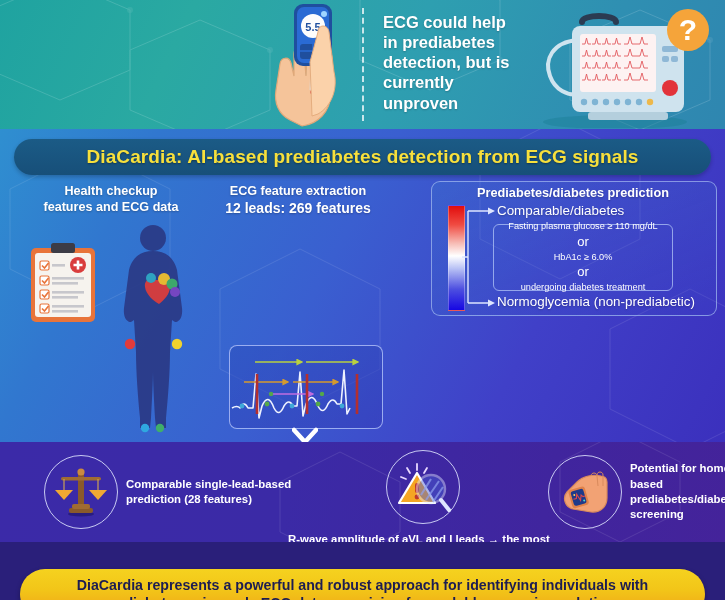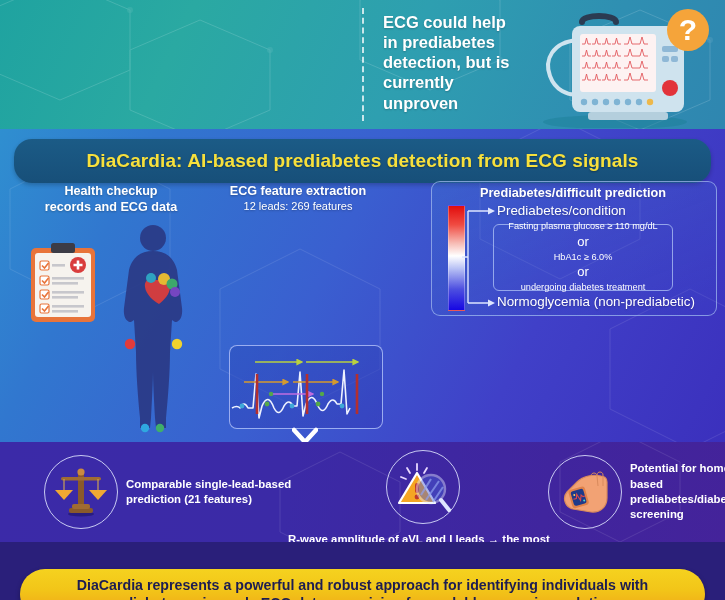--- a/index.html
+++ b/index.html
@@ -33,36 +33,36 @@
   .ecgmon{position:absolute;left:520px;top:6px;width:190px;height:122px;}
 
   
   .mid{
     position:absolute;left:0;top:129px;width:725px;height:313px;
     background:linear-gradient(118deg,#2f8fd0 0%,#3177cf 18%,#3a5fd0 45%,#4040c8 72%,#3b30bd 100%);
     overflow:hidden;
   }
   .mid .hexbg{opacity:.10;}
   .title-bar{
-    position:absolute;left:14px;top:10px;width:697px;height:44px;
+    position:absolute;left:14px;top:10px;width:697px;height:36px;
     background:linear-gradient(180deg,#1b5b86 0%,#174f79 100%);
     border-radius:18px;
     box-shadow:0 2px 4px rgba(0,0,0,.22);
     display:flex;align-items:center;justify-content:center;
   }
   .title-bar span{
     color:#f7e03c;font-weight:bold;font-size:19px;letter-spacing:.1px;
     text-shadow:0 1px 2px rgba(0,0,0,.35);
   }
 
   .col-head{
     position:absolute;color:#fff;font-weight:bold;font-size:12.6px;
     text-align:center;line-height:1.25;text-shadow:0 1px 2px rgba(0,0,0,.25);
   }
-  .col-sub{font-weight:normal;font-size:11px;}
+  .col-sub{font-weight:bold;font-size:14px;}
 
   
   .c1-title{left:36px;top:55px;width:150px;}
   .clipboard{position:absolute;left:30px;top:113px;width:66px;height:82px;}
   .body-fig{position:absolute;left:96px;top:93px;width:115px;height:213px;}
 
   
   .c2-title{left:216px;top:55px;width:164px;}
   .ecgbox{
     position:absolute;left:229px;top:216px;width:152px;height:82px;
@@ -151,20 +151,43 @@
       </g>
       <g fill="#ffffff" opacity=".55">
         <circle cx="130" cy="10" r="3"></circle>
           <circle cx="270" cy="50" r="3"></circle>
         <circle cx="500" cy="60" r="3"></circle>
           <circle cx="710" cy="40" r="3"></circle>
       </g>
     </svg>
 
 
+    <div class="meter-wrap">
+      <svg viewBox="0 0 128 127" width="128" height="127">
+
+        <path d="M58 118 C46 112 42 100 44 88 L48 62 C49 55 57 54 59 61 L62 74 L62 52 C62 45 71 45 72 52 L74 74 L75 49 C75 42 84 42 85 49 L87 74 L90 55 C91 48 100 49 100 56 L99 92 C98 110 86 122 70 124 Z" fill="#f5c49a" stroke="#e0a879" stroke-width="1.2"></path>
+
+        <g transform="translate(62,2)">
+          <rect x="0" y="0" width="38" height="62" rx="9" fill="#1f4f9e"></rect>
+          <rect x="3" y="3" width="32" height="56" rx="7" fill="#2a6bd4"></rect>
+          <circle cx="19" cy="22" r="12" fill="#fdfdfd"></circle>
+          <text x="19" y="27" font-family="Liberation Sans, sans-serif" font-size="11" font-weight="bold" fill="#1f4f9e" text-anchor="middle">5.5</text>
+          <rect x="6" y="40" width="26" height="15" rx="3" fill="#1f4f9e"></rect>
+          <line x1="19" y1="40" x2="19" y2="55" stroke="#2a6bd4" stroke-width="1.5"></line>
+          <line x1="6" y1="47" x2="32" y2="47" stroke="#2a6bd4" stroke-width="1.5"></line>
+          <circle cx="30" cy="10" r="3" fill="#9fd4ff"></circle>
+
+          <path d="M17 62 L21 62 L22 86 L16 86 Z" fill="#ffffff" stroke="#d9d9d9" stroke-width=".8"></path>
+          <circle cx="19" cy="88" r="2.6" fill="#d52b2b"></circle>
+        </g>
+
+        <path d="M66 124 C56 120 50 110 52 98 L56 40 C57 31 68 31 69 40 L71 76 L72 26 C72 17 83 17 84 26 L86 76 L88 30 C89 21 100 21 101 30 L101 96 C101 114 90 126 76 127 Z" fill="#f8cfa8" stroke="#e3ab7c" stroke-width="1.2" opacity="0"></path>
+        <path d="M86 30 C86 22 96 22 97 30 L102 70 C106 86 100 104 86 112 L80 114 L78 60 Z" fill="#fbd2aa" stroke="#e5ad7e" stroke-width="1"></path>
+      </svg>
+    </div>
 
     <div class="hdiv"></div>
     <div class="hdr-text hdr-right">ECG could help in prediabetes detection, but is currently unproven</div>
 
     <div class="ecgmon">
       <svg viewBox="0 0 190 122" width="190" height="122">
         <ellipse cx="95" cy="116" rx="72" ry="7" fill="#1b7e95" opacity=".45"></ellipse>
         <path d="M58 34 C32 36 24 54 30 70 C35 84 48 90 58 88" fill="none" stroke="#cfe4ef" stroke-width="4"></path>
         <path d="M62 16 C62 8 96 8 96 16" fill="none" stroke="#2b3b52" stroke-width="6" stroke-linecap="round"></path>
         <rect x="52" y="20" width="112" height="86" rx="8" fill="#cfe3ee"></rect>
@@ -210,21 +233,21 @@
         <path d="M690 160 L770 200 L770 280 L690 320 L610 280 L610 200 Z"></path>
       </g>
     </svg>
 
     <div class="title-bar">
       <span>DiaCardia: AI-based prediabetes detection from ECG signals</span>
     </div>
 
     <div class="col-head c1-title">
       <div>Health checkup</div>
-      <div>records and ECG data</div>
+      <div>features and ECG data</div>
     </div>
 
     <div class="clipboard">
       <svg viewBox="0 0 66 82" width="66" height="82">
         <rect x="1" y="6" width="64" height="74" rx="5" fill="#e8743a"></rect>
         <rect x="5" y="11" width="56" height="64" rx="3" fill="#f6f3ee"></rect>
         <rect x="21" y="1" width="24" height="10" rx="2.5" fill="#3c3c46"></rect>
         <g>
           <rect x="10" y="19" width="9" height="9" rx="1.5" fill="#fff" stroke="#e8743a" stroke-width="1.2"></rect>
           <path d="M12 23.5 l2.5 2.5 l4 -5" stroke="#e8743a" stroke-width="1.6" fill="none"></path>
@@ -320,30 +343,30 @@
       </svg>
     </div>
 
     <div class="chev">
       <svg viewBox="0 0 26 18" width="26" height="18">
         <path d="M2 3 L13 15 L24 3" fill="none" stroke="#ffffff" stroke-width="4.5" stroke-linecap="round" stroke-linejoin="round"></path>
       </svg>
     </div>
 
     <div class="rpanel"></div>
-    <div class="rpanel-title">Prediabetes/difficult prediction</div>
+    <div class="rpanel-title">Prediabetes/diabetes prediction</div>
     <div class="gradbar"></div>
     <div class="brace">
       <svg viewBox="0 0 34 104" width="34" height="104">
         <path d="M0 52 L6 52 M6 6 L6 98 M6 6 L26 6 M6 98 L26 98" fill="none" stroke="#dde5ff" stroke-width="1.4"></path>
         <path d="M26 2.5 L33 6 L26 9.5 Z" fill="#dde5ff"></path>
         <path d="M26 94.5 L33 98 L26 101.5 Z" fill="#dde5ff"></path>
       </svg>
     </div>
-    <div class="lbl-pre">Prediabetes/condition</div>
+    <div class="lbl-pre">Comparable/diabetes</div>
     <div class="critbox">
       <div>Fasting plasma glucose ≥ 110 mg/dL</div>
       <div class="or">or</div>
       <div>HbA1c ≥ 6.0%</div>
       <div class="or">or</div>
       <div>undergoing diabetes treatment</div>
     </div>
     <div class="lbl-norm">Normoglycemia (non-prediabetic)</div>
 
   </div>
@@ -364,21 +387,21 @@
           <rect x="16" y="44" width="24" height="5" rx="2" fill="#8a5a2b"></rect>
           <rect x="19" y="40" width="18" height="5" rx="2" fill="#a06c33"></rect>
           <rect x="8" y="13" width="40" height="3.6" rx="1.8" fill="#a06c33"></rect>
           <circle cx="28" cy="8" r="3.6" fill="#c98a3f"></circle>
           <line x1="11" y1="15" x2="11" y2="26" stroke="#caa058" stroke-width="1.2"></line>
           <line x1="45" y1="15" x2="45" y2="26" stroke="#caa058" stroke-width="1.2"></line>
           <path d="M2 26 L20 26 L11 36 Z" fill="#f0a833"></path>
           <path d="M36 26 L54 26 L45 36 Z" fill="#f0a833"></path>
         </svg>
       </div>
-      <div class="ftext">Comparable single-lead-based prediction (21 features)</div>
+      <div class="ftext">Comparable single-lead-based prediction (28 features)</div>
     </div>
 
     <div class="fitem" style="left:288px;width:270px;flex-direction:column;">
       <div class="fcircle">
         <svg viewBox="0 0 56 56" width="56" height="56">
           <g stroke="#e8d8ff" stroke-width="1.8" stroke-linecap="round">
             <line x1="22" y1="5" x2="22" y2="11"></line>
               <line x1="12" y1="9" x2="15" y2="14"></line>
             <line x1="32" y1="9" x2="29" y2="14"></line>
               <line x1="6" y1="18" x2="11" y2="20"></line>

